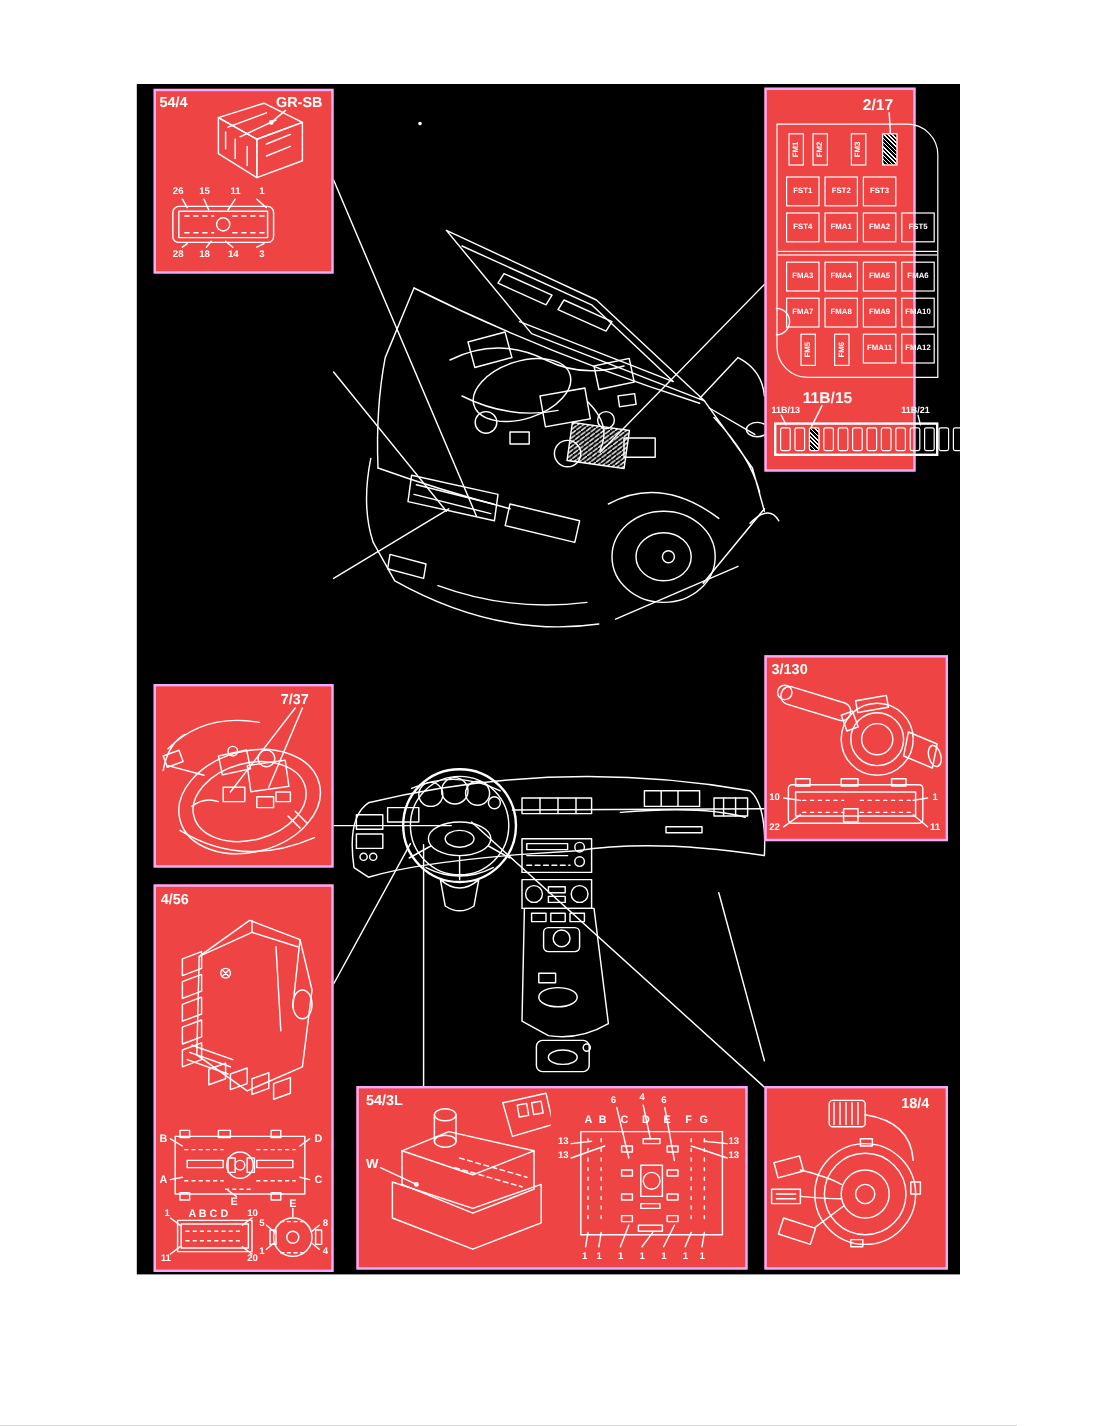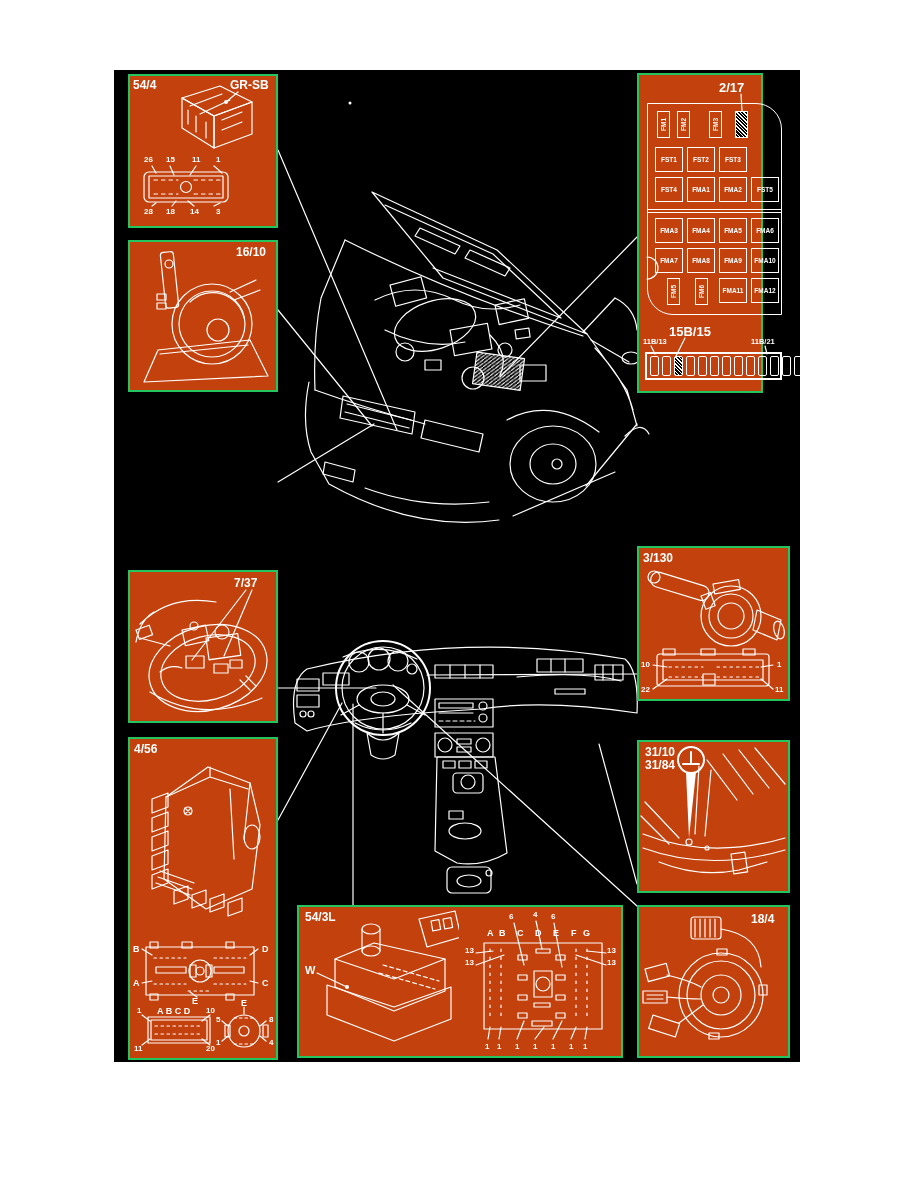--- a/index.html
+++ b/index.html
@@ -1,18 +1,18 @@
 <!DOCTYPE html>
 <html><head>
 <meta charset="utf-8">
 <style>
 html,body{margin:0;padding:0}
 #page{position:relative;width:918px;height:1188px;background:#fff;font-family:"Liberation Sans",sans-serif;overflow:hidden}
 #canvas{position:absolute;left:114px;top:70px;width:686px;height:992px;background:#000}
-.box{position:absolute;border:2px solid #22c55e;background:#c2410c;box-sizing:border-box}
+.box{position:absolute;border:2px solid #f0abfc;background:#ef4444;box-sizing:border-box}
 .t{position:absolute;color:#fff;font-weight:bold;font-size:12px;line-height:1;white-space:nowrap}
 .t13{font-size:13px}
 .t11{font-size:11px}
 .s{position:absolute;color:#fff;font-size:8px;font-weight:bold;line-height:1;white-space:nowrap}
 .s9{font-size:9px}
 .s7{font-size:7.5px}
 .fuse{position:absolute;border:1.5px solid #fff;display:flex;align-items:center;justify-content:center;box-sizing:border-box;color:#fff;overflow:hidden}
 .fuse span{font-size:6.5px;font-weight:bold;white-space:nowrap}
 .fuse.v span{transform:rotate(-90deg)}
 .hatch{background:repeating-linear-gradient(45deg,#fff 0 1px,#000 1px 2.5px)}
@@ -163,36 +163,20 @@
     <span class="s" style="left:14px;top:80px">26</span>
     <span class="s" style="left:36px;top:80px">15</span>
     <span class="s" style="left:62px;top:80px">11</span>
     <span class="s" style="left:86px;top:80px">1</span>
     <span class="s" style="left:14px;top:132px">28</span>
     <span class="s" style="left:36px;top:132px">18</span>
     <span class="s" style="left:60px;top:132px">14</span>
     <span class="s" style="left:86px;top:132px">3</span>
   </div>
 
-  <div class="box" style="left:14px;top:170px;width:150px;height:152px">
-    <span class="t" style="left:106px;top:4px">16/10</span>
-    <svg class="art" style="left:0;top:0" width="146" height="148" viewBox="0 0 146 148">
-      <rect x="33" y="10" width="13" height="56" rx="3" transform="rotate(-6 39 38)"></rect>
-      <circle cx="39" cy="22" r="4"></circle>
-      <rect x="27" y="52" width="9" height="6"></rect>
-          <rect x="27" y="61" width="9" height="6"></rect>
-      <circle cx="82" cy="82" r="40"></circle>
-          <circle cx="82" cy="82" r="33"></circle>
-          <circle cx="88" cy="88" r="11"></circle>
-      <path d="M60,60 A32,32 0 0 1 114,76"></path>
-      <path d="M100,50 L126,38 M104,58 L130,48"></path>
-      <polygon points="28,108 120,98 138,134 14,140"></polygon>
-      <path d="M30,112 L118,103"></path>
-    </svg>
-  </div>
 
 
   <div class="box" style="left:14px;top:500px;width:150px;height:153px">
     <span class="t" style="left:104px;top:5px">7/37</span>
     <svg class="art" style="left:0;top:0" width="146" height="149" viewBox="0 0 146 149">
       <path d="M116,18 L62,88 M122,18 L94,84"></path>
       <path d="M10,52 Q40,22 86,30 M6,70 Q10,48 24,40"></path>
       <ellipse cx="78" cy="96" rx="60" ry="42" transform="rotate(-15 78 96)"></ellipse>
       <ellipse cx="78" cy="96" rx="48" ry="32" transform="rotate(-15 78 96)"></ellipse>
       <rect x="52" y="58" width="24" height="16" transform="rotate(-12 52 58)"></rect>
@@ -343,21 +327,21 @@
         </div>
     <div class="fuse v" style="left:56px;top:203px;width:13px;height:27px">
           <span>FM6</span>
         </div>
     <div class="fuse" style="left:80px;top:203px;width:28px;height:25px">
           <span>FMA11</span>
         </div>
     <div class="fuse" style="left:112px;top:203px;width:28px;height:25px">
           <span>FMA12</span>
         </div>
-    <span class="t t13" style="left:30px;top:250px">15B/15</span>
+    <span class="t t13" style="left:30px;top:250px">11B/15</span>
     <span class="s s7" style="left:4px;top:263px">11B/13</span>
     <span class="s s7" style="left:112px;top:263px">11B/21</span>
     <div class="slotstrip" style="left:6px;top:277px;width:137px;height:28px">
       <i class="slot"></i>
           <i class="slot"></i>
           <i class="slot hatch"></i>
           <i class="slot"></i>
           <i class="slot"></i>
           <i class="slot"></i>
           <i class="slot"></i>
@@ -392,37 +376,20 @@
       <path d="M30,129 L64,129 M78,129 L120,129" stroke-dasharray="2.5,4" stroke-width="3.5"></path>
       <rect x="64" y="126" width="12" height="11"></rect>
       <path d="M14,117 L28,119 M134,117 L122,119 M14,141 L28,131 M134,141 L122,131"></path>
     </svg>
     <span class="s" style="left:2px;top:113px">10</span>
     <span class="s" style="left:138px;top:113px">1</span>
     <span class="s" style="left:2px;top:138px">22</span>
     <span class="s" style="left:136px;top:138px">11</span>
   </div>
 
-  <div class="box" style="left:523px;top:670px;width:153px;height:153px">
-    <span class="t" style="left:6px;top:4px">31/10</span>
-    <span class="t" style="left:6px;top:17px">31/84</span>
-    <svg class="art" style="left:0;top:0" width="149" height="149" viewBox="0 0 149 149">
-      <circle class="th" cx="52" cy="18" r="13"></circle>
-      <path class="th" d="M52,10 L52,22 M44,22 L60,22"></path>
-      <polygon class="f" points="47,30 57,30 50,96"></polygon>
-      <path d="M68,18 L98,58 M84,12 L114,52 M100,8 L130,46 M116,6 L146,42"></path>
-      <path d="M60,24 L56,92 M72,28 L66,94"></path>
-      <path d="M4,92 Q70,118 146,96 M4,106 Q70,130 146,108"></path>
-      <path d="M20,120 Q60,136 100,128 L128,120"></path>
-      <rect x="92" y="112" width="14" height="20" transform="rotate(-8 92 112)"></rect>
-      <circle cx="50" cy="100" r="3"></circle>
-          <circle cx="68" cy="106" r="2"></circle>
-      <path d="M6,60 L40,96 M2,74 L30,102"></path>
-    </svg>
-  </div>
 
   <div class="box" style="left:523px;top:835px;width:153px;height:153px">
     <span class="t" style="left:112px;top:6px">18/4</span>
     <svg class="art" style="left:0;top:0" width="149" height="149" viewBox="0 0 149 149">
       <circle cx="82" cy="88" r="42"></circle>
           <circle cx="82" cy="88" r="34"></circle>
           <circle cx="82" cy="88" r="20"></circle>
           <circle cx="82" cy="88" r="8"></circle>
       <rect x="78" y="42" width="10" height="6"></rect>
           <rect x="120" y="78" width="8" height="10"></rect>

